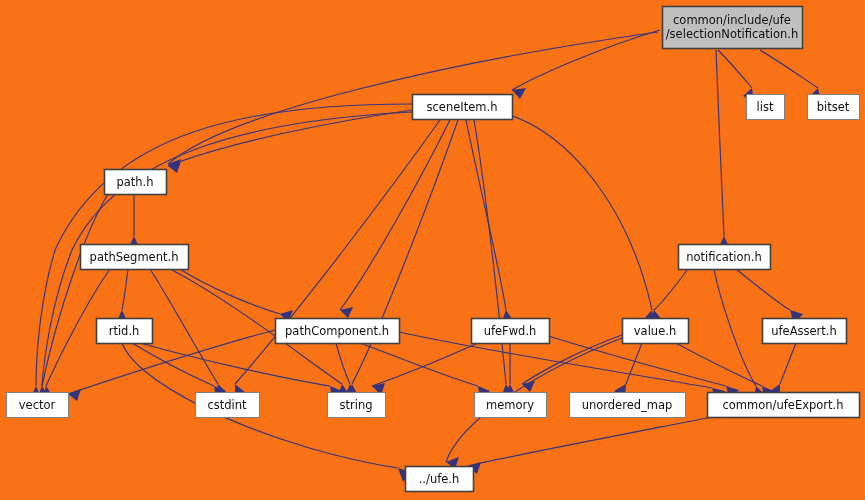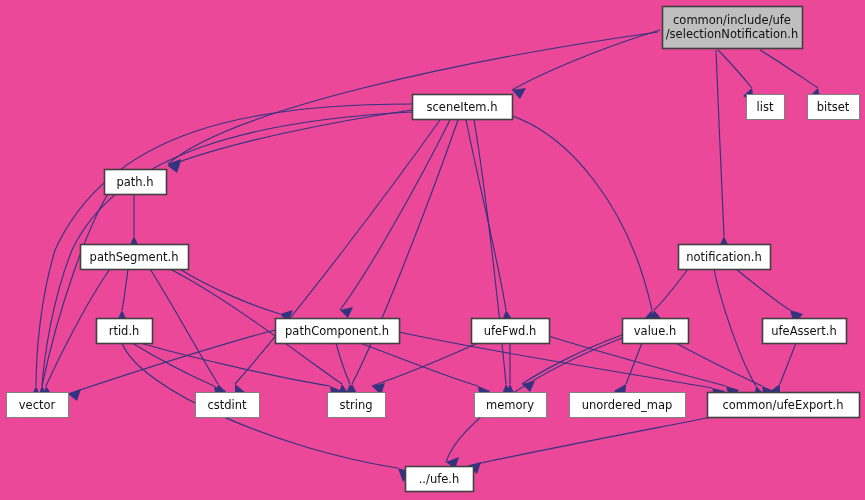--- a/index.html
+++ b/index.html
@@ -4,21 +4,21 @@
 <style>
   html, body {
     margin: 0;
     padding: 0;
     background: #ffffff;
   }
   #graph-root {
     position: relative;
     width: 865px;
     height: 500px;
-    background: #ec4899;
+    background: #f97316;
     font-family: "DejaVu Sans", "Liberation Sans", sans-serif;
     overflow: hidden;
   }
   svg#graph-canvas {
     position: absolute;
     left: 0;
     top: 0;
     width: 865px;
     height: 500px;
   }

